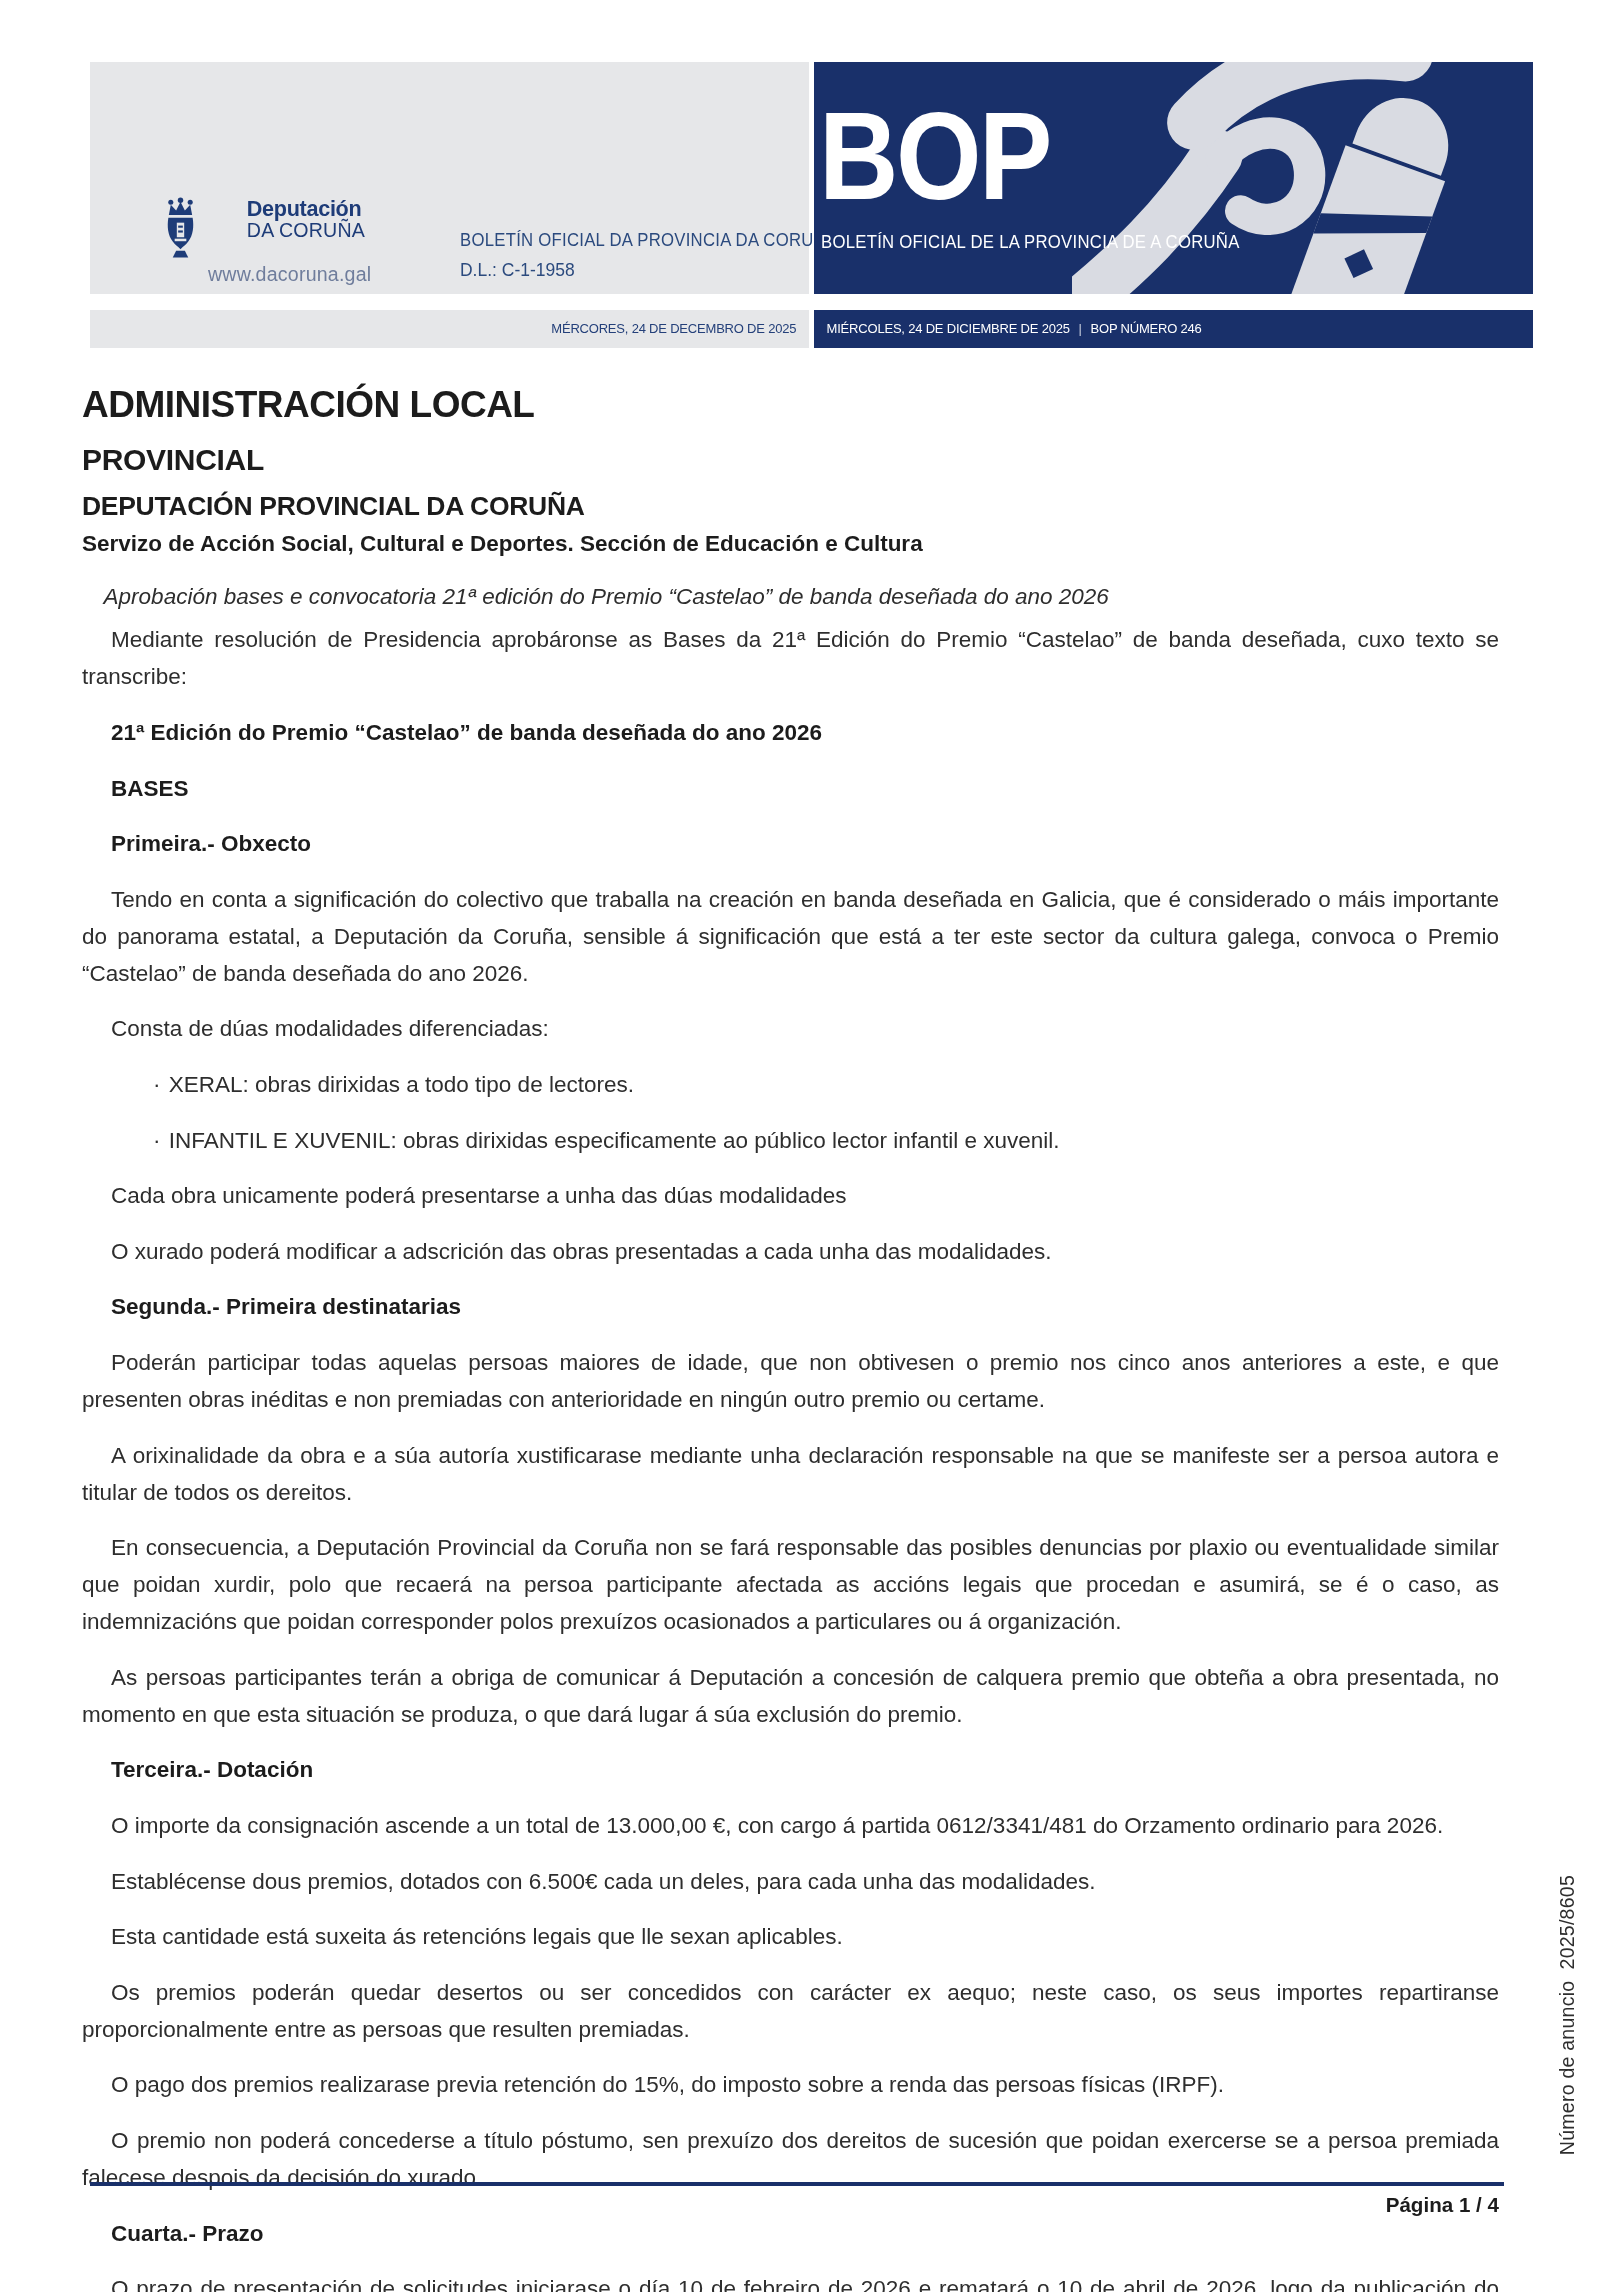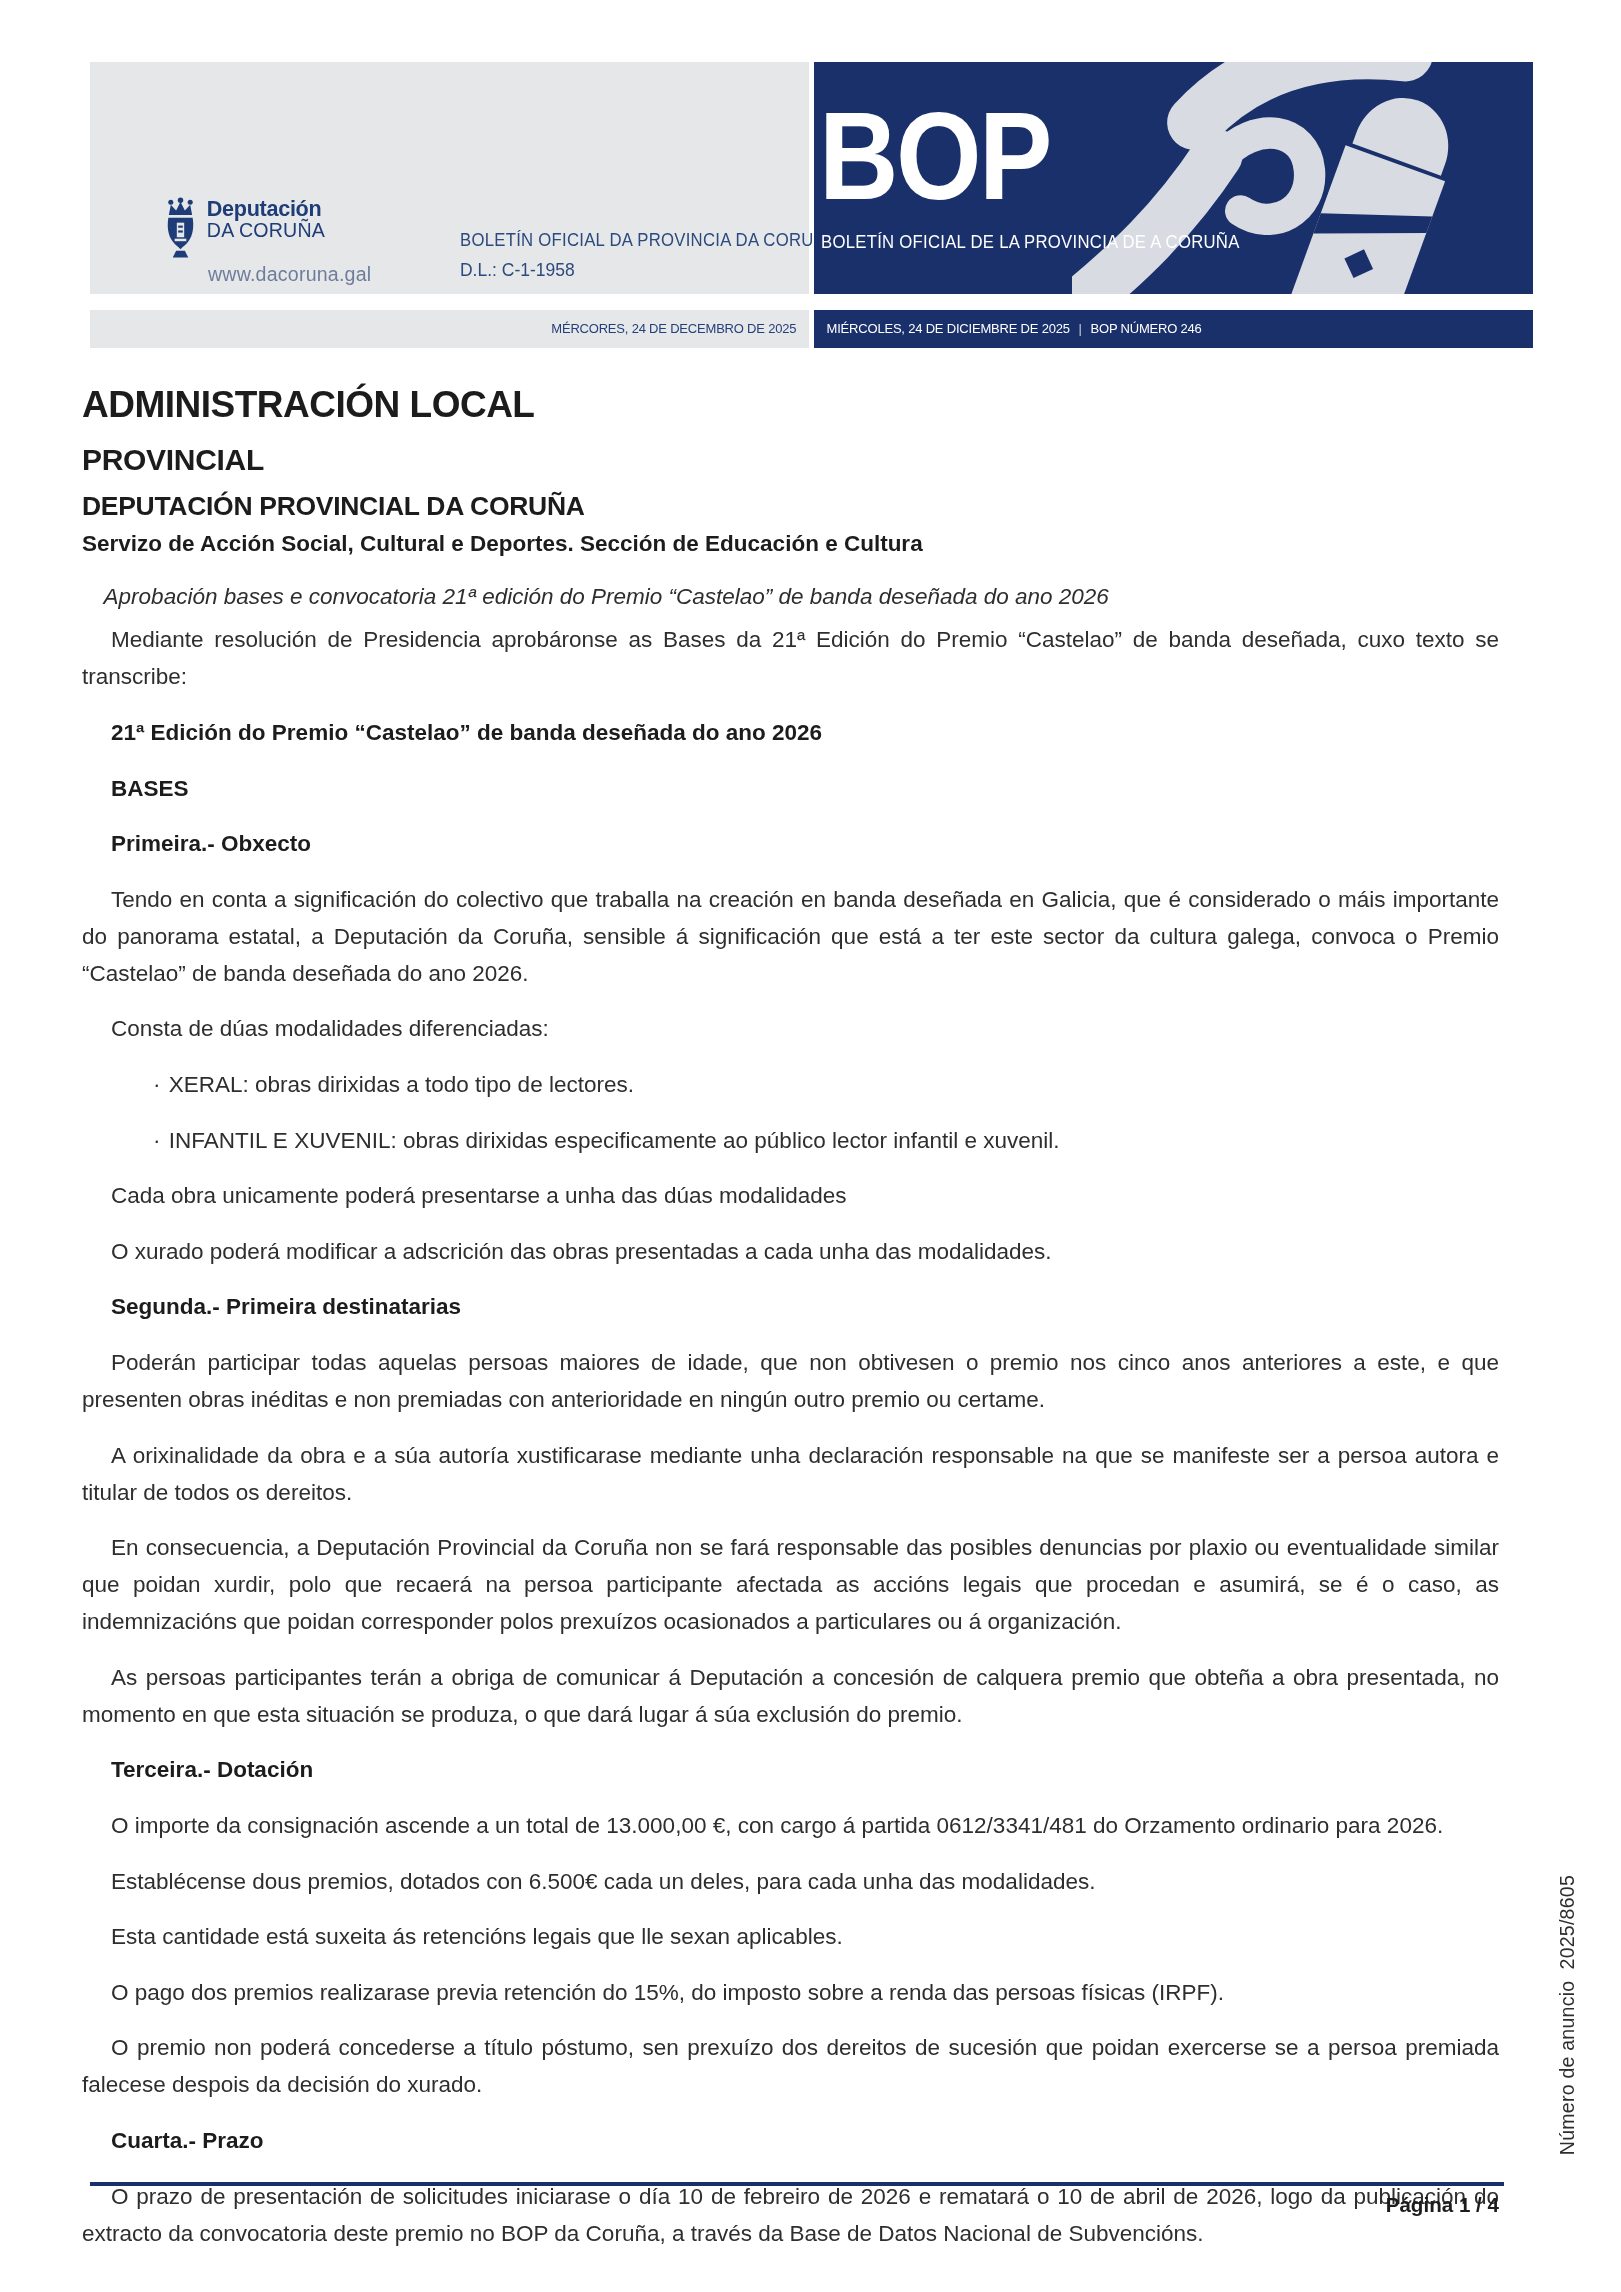--- a/index.html
+++ b/index.html
@@ -13,21 +13,21 @@
 
   
   .masthead {
     position:absolute; left:90px; top:62px; width:1443px; height:232px;
     display:flex; gap:4.9px;
   }
   .masthead-left  { width:719px; background:#e6e7e9; position:relative; }
   .masthead-right { flex:1; background:#19306a; position:relative; overflow:hidden; }
 
   .brand { position:absolute; left:74px; top:135px; display:flex; gap:9.8px; align-items:flex-end; }
-  .brand-names { padding-bottom:19.6px; color:#1e3c78; }
+  .brand-names { padding-bottom:19.6px; color:#1e3c78;margin-left:40px; }
   .brand-line1 { font-size:21.6px; font-weight:bold; line-height:21.6px; letter-spacing:-0.3px; }
   .brand-line2 { font-size:19.6px; line-height:20.6px; letter-spacing:0.2px;text-align:center; }
   .brand-url   { position:absolute; left:118px; top:201px; font-size:19.6px; color:#6f7d9c; letter-spacing:0.2px; }
 
   .bulletin-gl { position:absolute; left:370px; bottom:43px; font-size:19px; color:#2b4a7e;
                  transform:scaleX(.88); transform-origin:left bottom; white-space:nowrap; letter-spacing:0.3px; }
   .dl-line     { position:absolute; left:370px; bottom:12.7px; font-size:19px; color:#2b4a7e;
                  transform:scaleX(.92); transform-origin:left bottom; }
 
   .bop {
@@ -155,20 +155,21 @@
         <p class="para normal">O xurado poderá modificar a adscrición das obras presentadas a cada unha das modalidades.</p>
         <p class="para heading">Segunda.- Primeira destinatarias</p>
         <p class="para normal">Poderán participar todas aquelas persoas maiores de idade, que non obtivesen o premio nos cinco anos anteriores a este, e que presenten obras inéditas e non premiadas con anterioridade en ningún outro premio ou certame.</p>
         <p class="para normal">A orixinalidade da obra e a súa autoría xustificarase mediante unha declaración responsable na que se manifeste ser a persoa autora e titular de todos os dereitos.</p>
         <p class="para normal">En consecuencia, a Deputación Provincial da Coruña non se fará responsable das posibles denuncias por plaxio ou eventualidade similar que poidan xurdir, polo que recaerá na persoa participante afectada as accións legais que procedan e asumirá, se é o caso, as indemnizacións que poidan corresponder polos prexuízos ocasionados a particulares ou á organización.</p>
         <p class="para normal">As persoas participantes terán a obriga de comunicar á Deputación a concesión de calquera premio que obteña a obra presentada, no momento en que esta situación se produza, o que dará lugar á súa exclusión do premio.</p>
         <p class="para heading">Terceira.- Dotación</p>
         <p class="para normal">O importe da consignación ascende a un total de 13.000,00 €, con cargo á partida 0612/3341/481 do Orzamento ordinario para 2026.</p>
         <p class="para normal">Establécense dous premios, dotados con 6.500€ cada un deles, para cada unha das modalidades.</p>
         <p class="para normal">Esta cantidade está suxeita ás retencións legais que lle sexan aplicables.</p>
+        <p class="para normal">Os premios poderán quedar desertos ou ser concedidos con carácter ex aequo; neste caso, os seus importes repartiranse proporcionalmente entre as persoas que resulten premiadas.</p>
         <p class="para normal">O pago dos premios realizarase previa retención do 15%, do imposto sobre a renda das persoas físicas (IRPF).</p>
         <p class="para normal">O premio non poderá concederse a título póstumo, sen prexuízo dos dereitos de sucesión que poidan exercerse se a persoa premiada falecese despois da decisión do xurado.</p>
         <p class="para heading">Cuarta.- Prazo</p>
         <p class="para normal">O prazo de presentación de solicitudes iniciarase o día 10 de febreiro de 2026 e rematará o 10 de abril de 2026, logo da publicación do extracto da convocatoria deste premio no BOP da Coruña, a través da Base de Datos Nacional de Subvencións.</p>
       </div>
   </main>
 
   <div class="footer-line"></div>
   <div class="page-number">Página 1 / 4</div>
   <div class="announcement-number">Número de anuncio  2025/8605</div>

